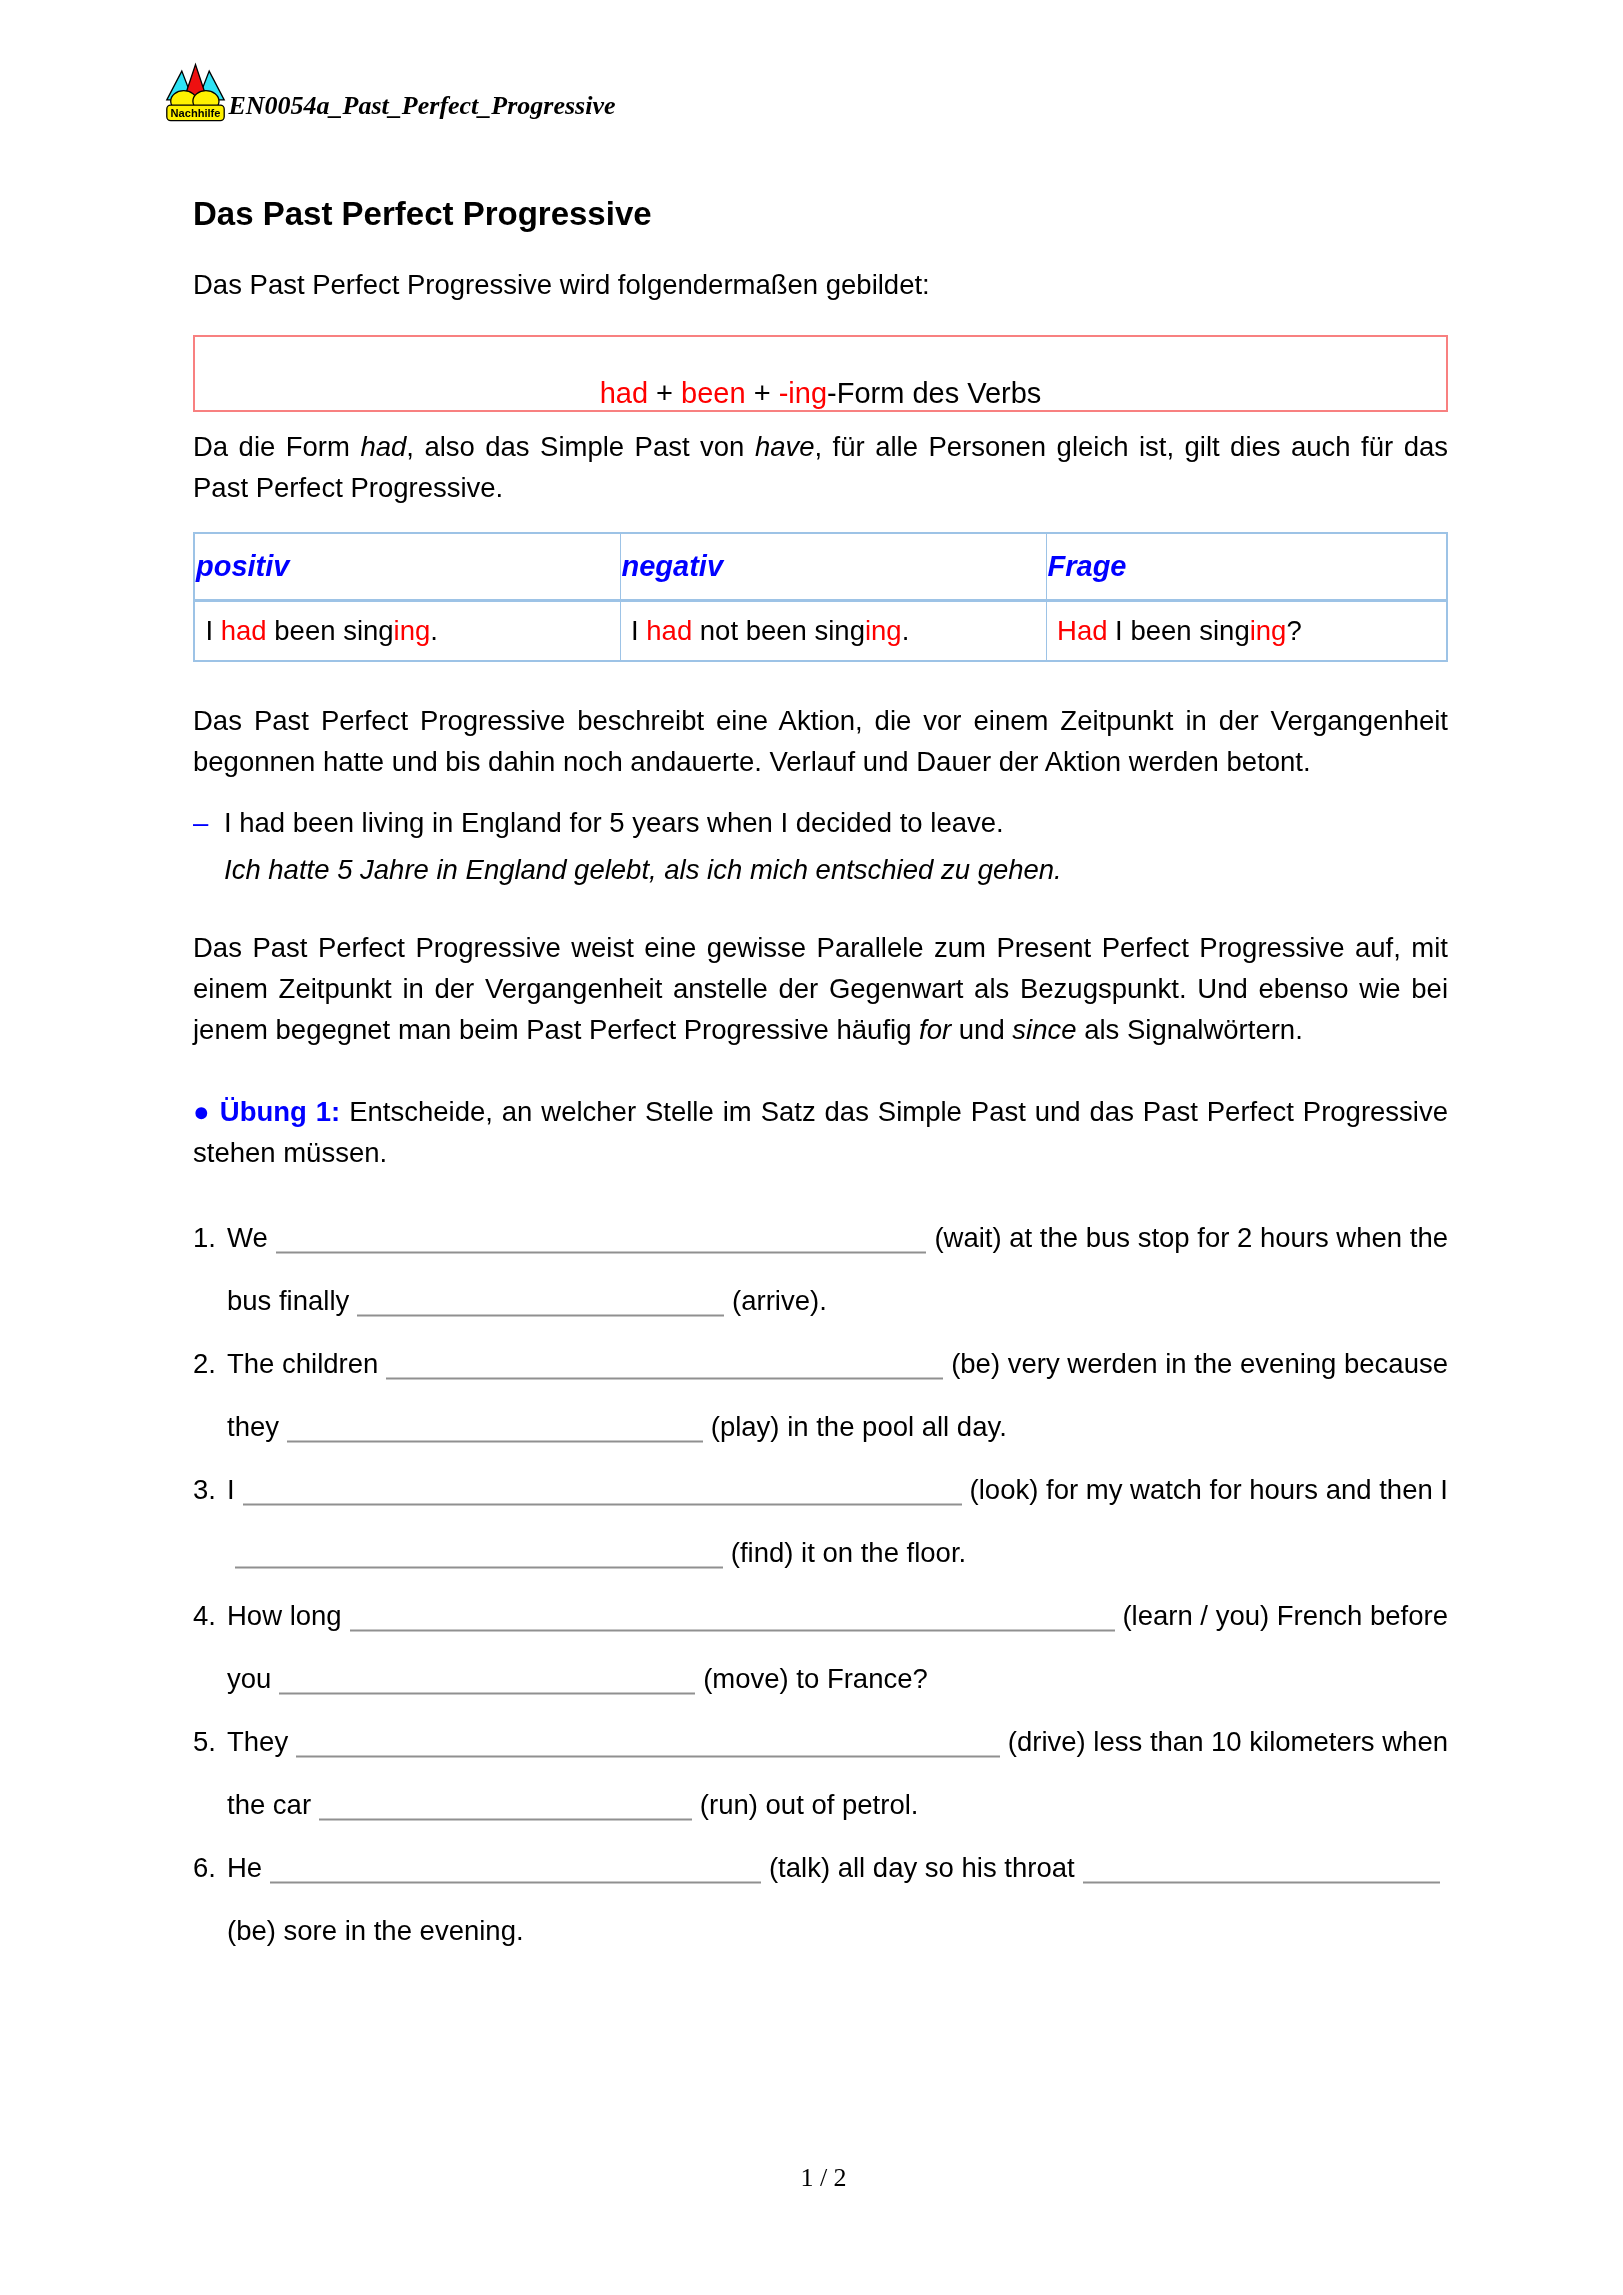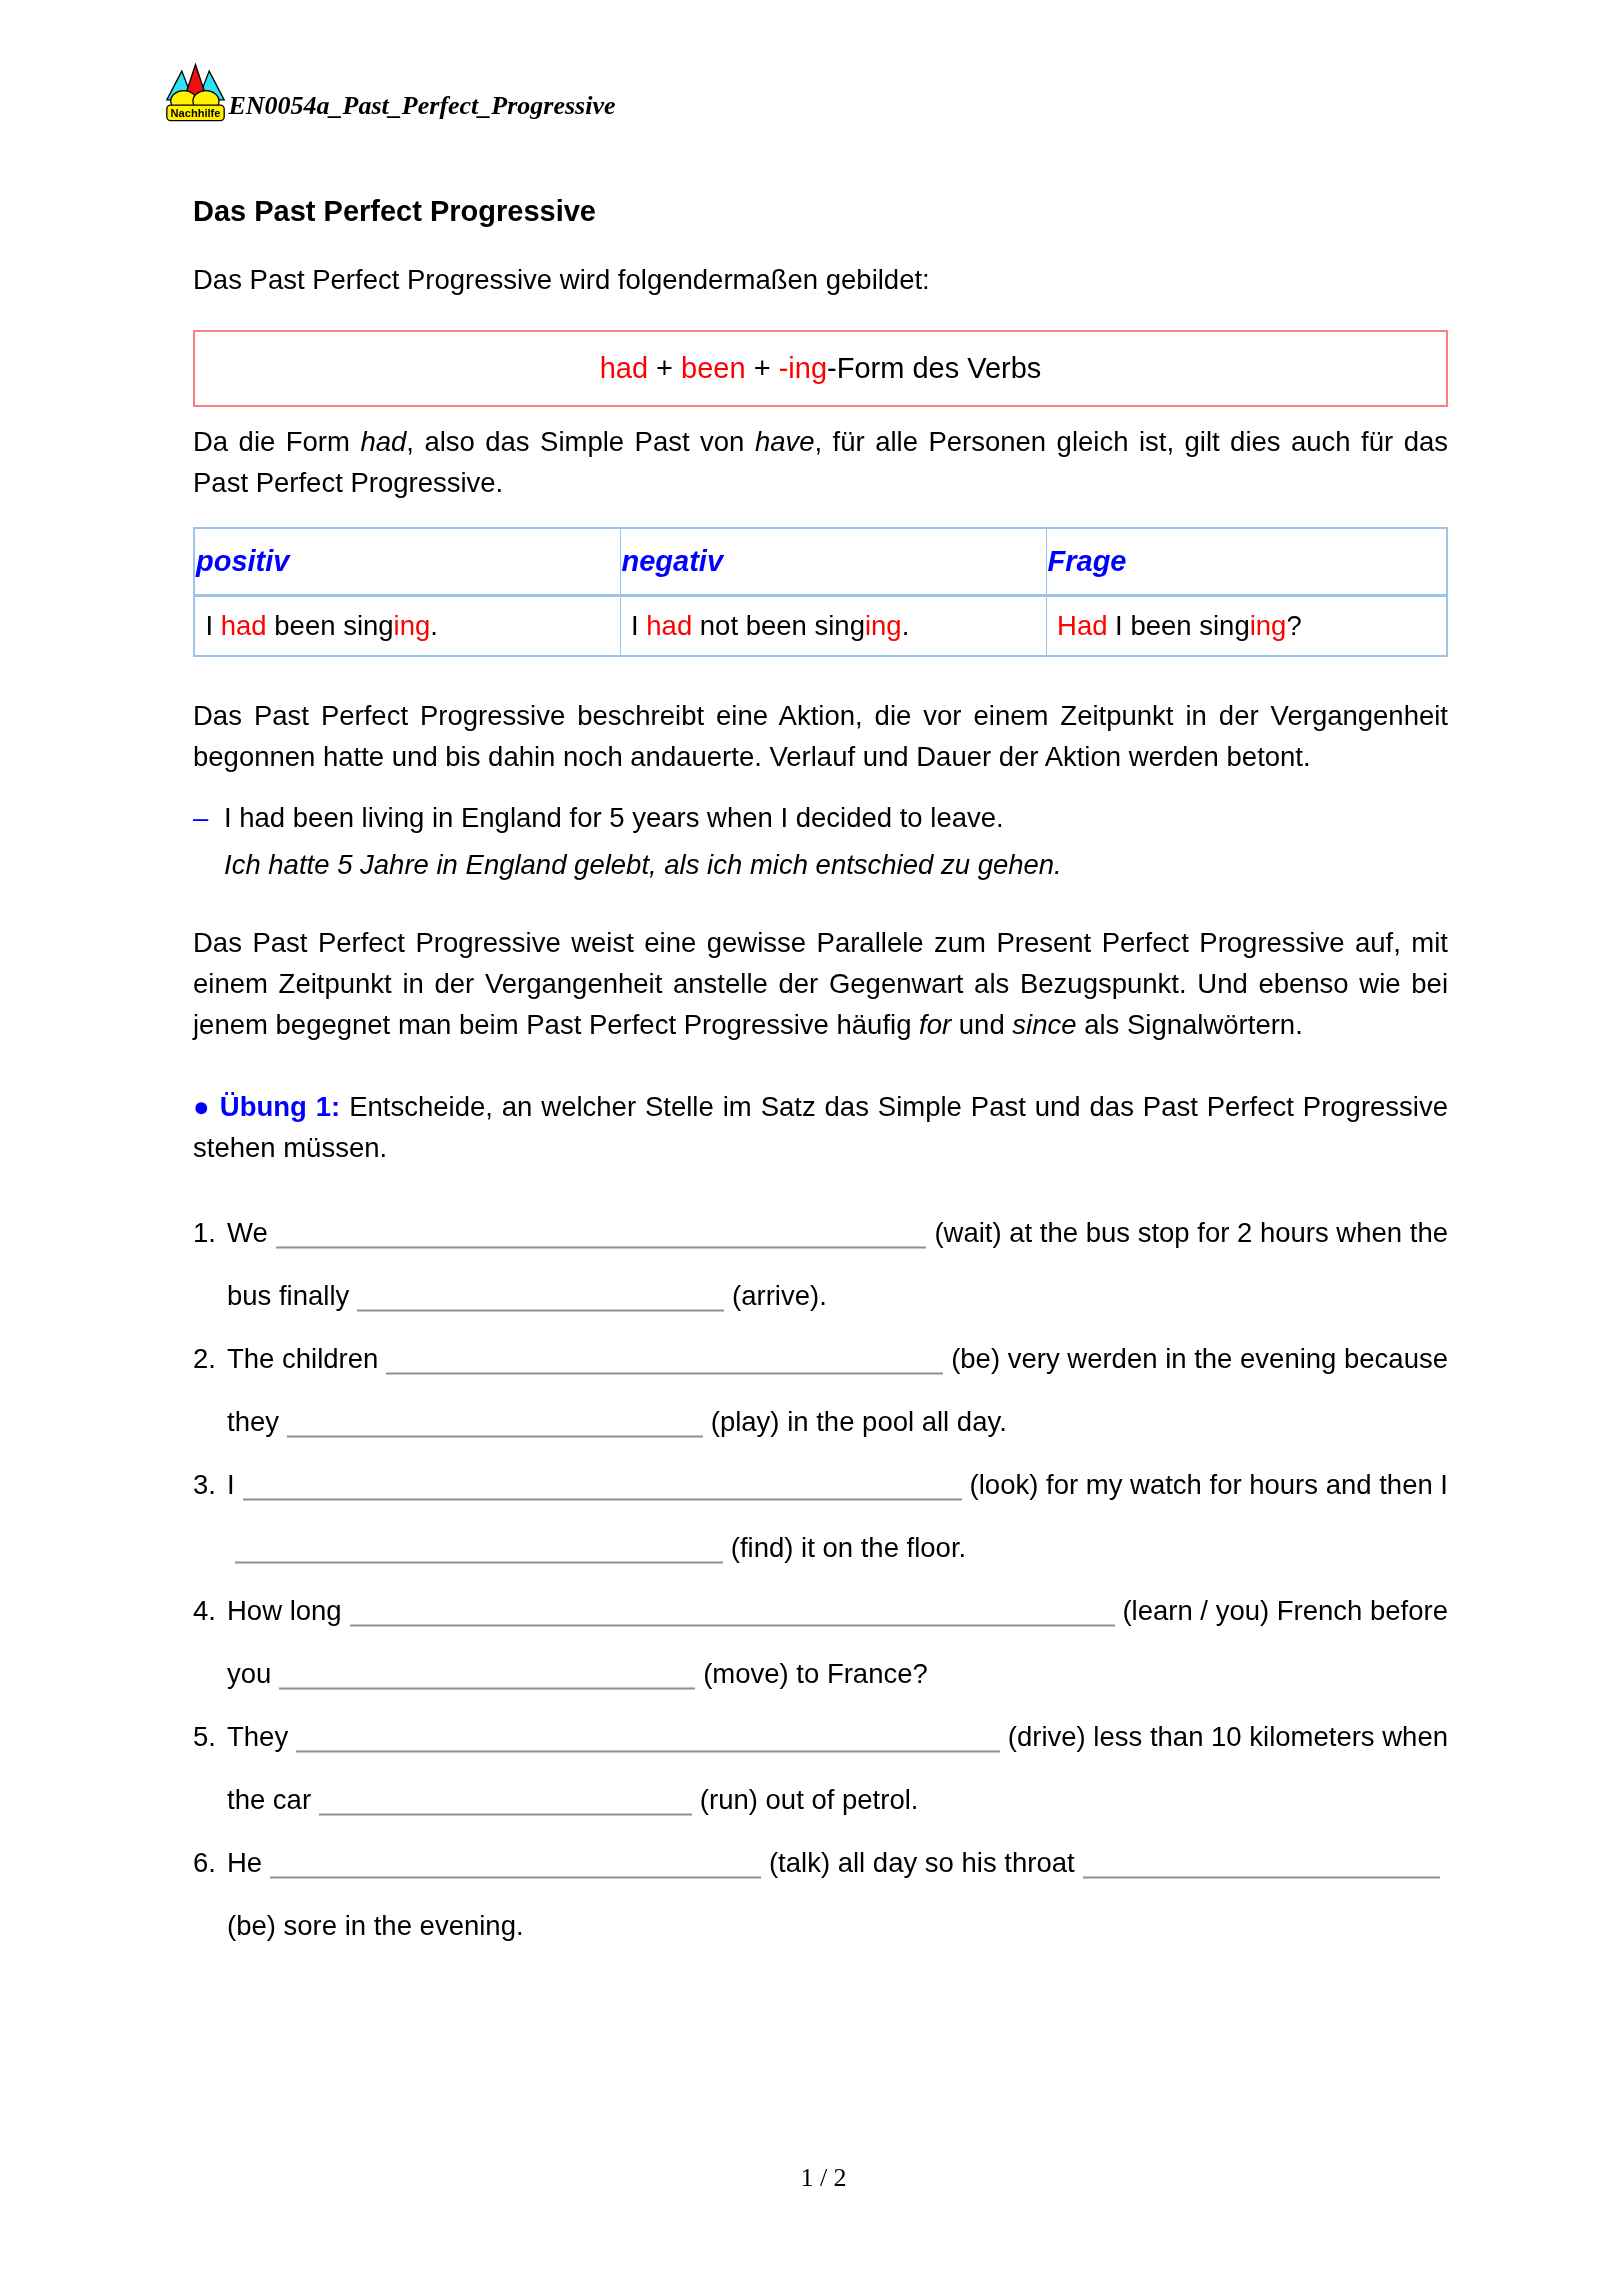--- a/index.html
+++ b/index.html
@@ -9,26 +9,26 @@
     background:#ffffff;
     font-family:"Liberation Sans",sans-serif;
     font-size:27.5px;color:#000;
     box-sizing:border-box;
     padding:62px 175px 0 193px;
     overflow:hidden;
   }
   .header{display:flex;align-items:flex-end;gap:2px;margin-left:-29.5px;}
   .logo{flex:0 0 auto;}
   .filename{font-family:"Liberation Serif",serif;font-style:italic;font-size:26px;padding-bottom:1.3px;font-weight:bold;}
-  h1.title{font-size:29px;font-weight:bold;margin:73px 0 0 0;}
+  h1.title{font-size:33px;font-weight:bold;margin:73px 0 0 0;}
   p{margin:0;line-height:41px;}
   .intro{margin-top:31px;}
   .formula-box{
     margin-top:30px;border:2px solid #f88080;height:73px;
-    display:flex;align-items:center;justify-content:center;
+    display:flex;align-items:flex-end;justify-content:center;
     font-size:29px;
   }
   .just{text-align:justify;}
   .para-had{margin-top:14px;}
   table.conj{
     width:100%;border-collapse:collapse;margin-top:23.6px;
     border:2.6px solid #9dc3e6;
   }
   table.conj th{
     height:63px;border:1.3px solid #9dc3e6;border-bottom:3.9px solid #9dc3e6;

